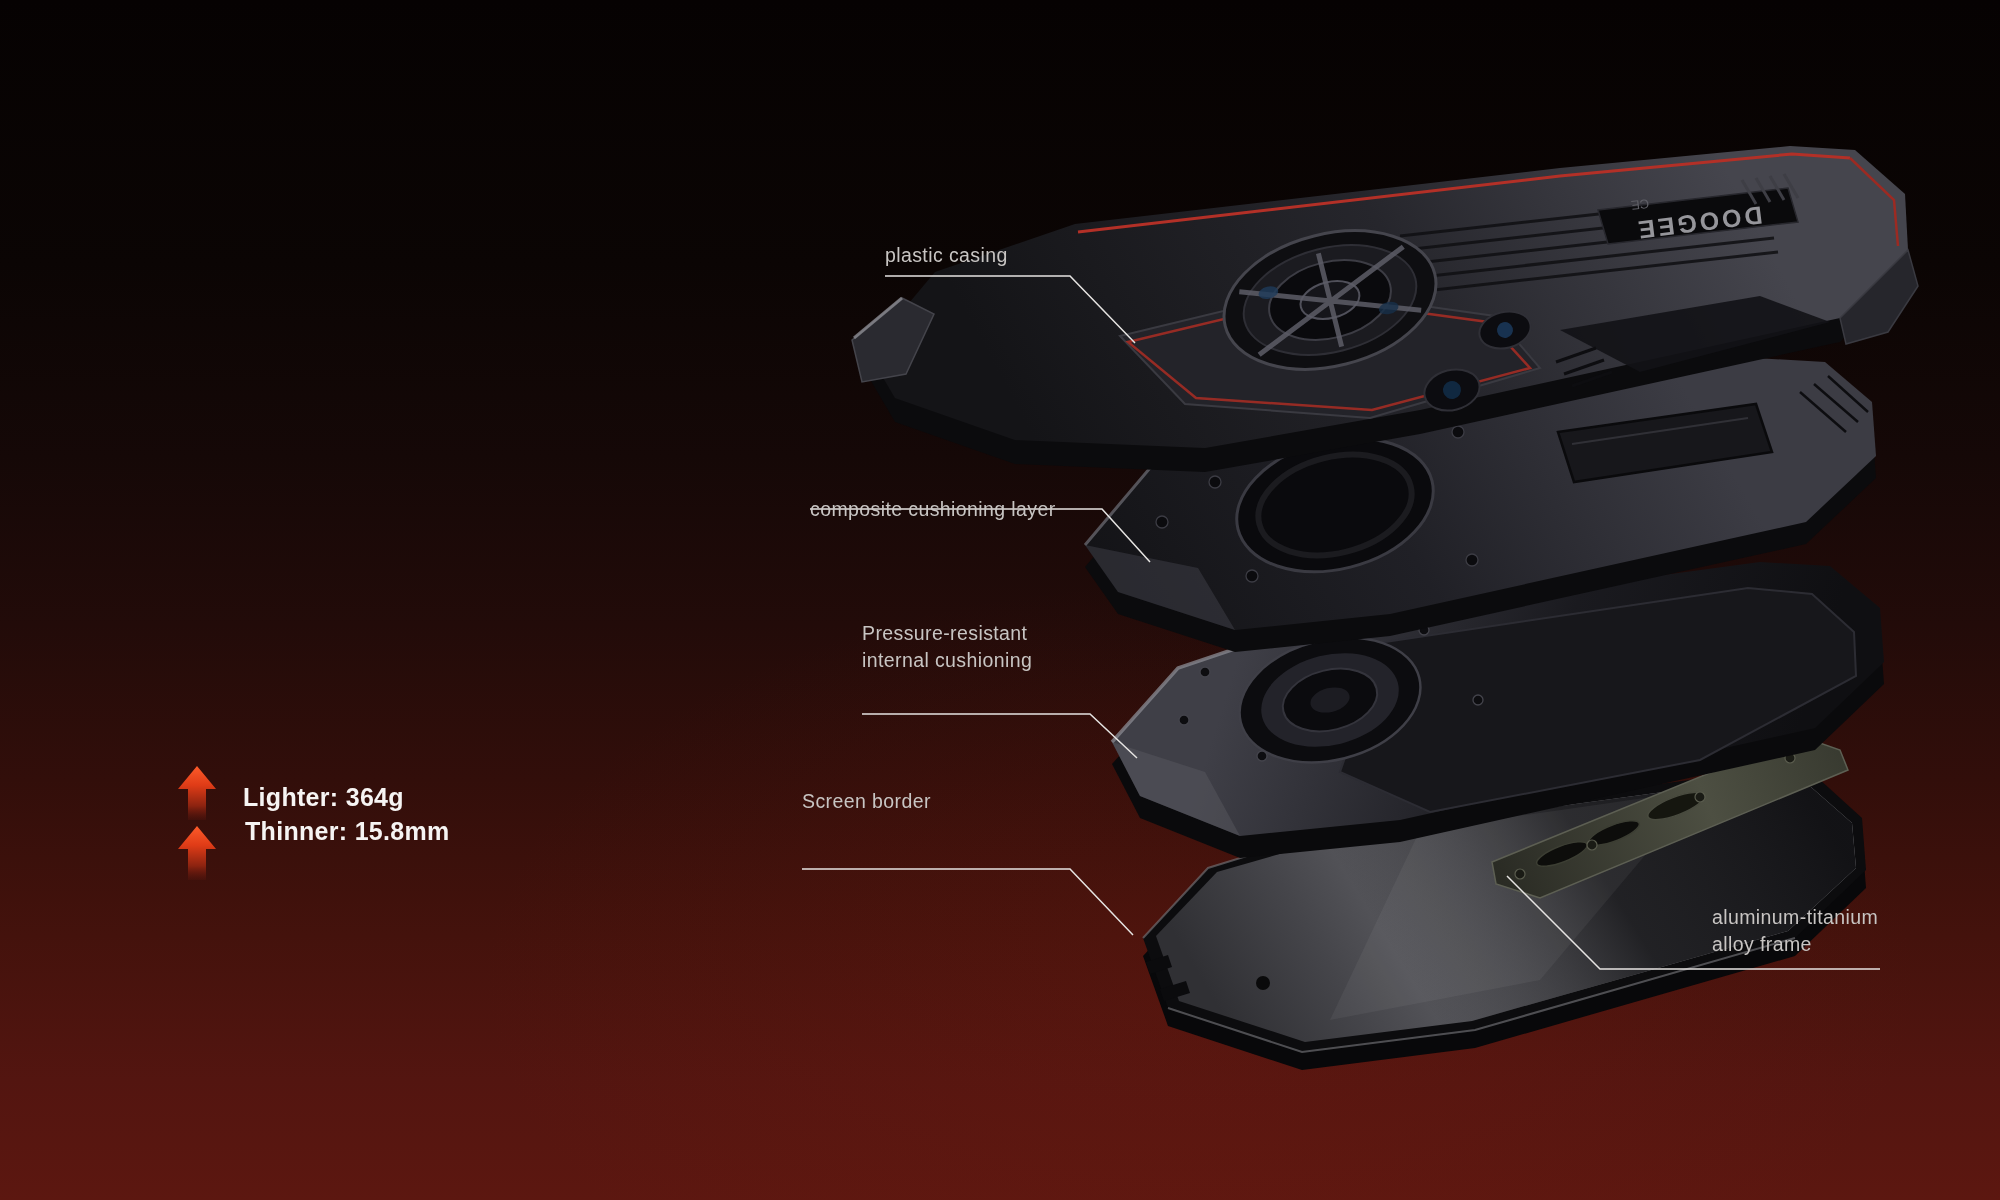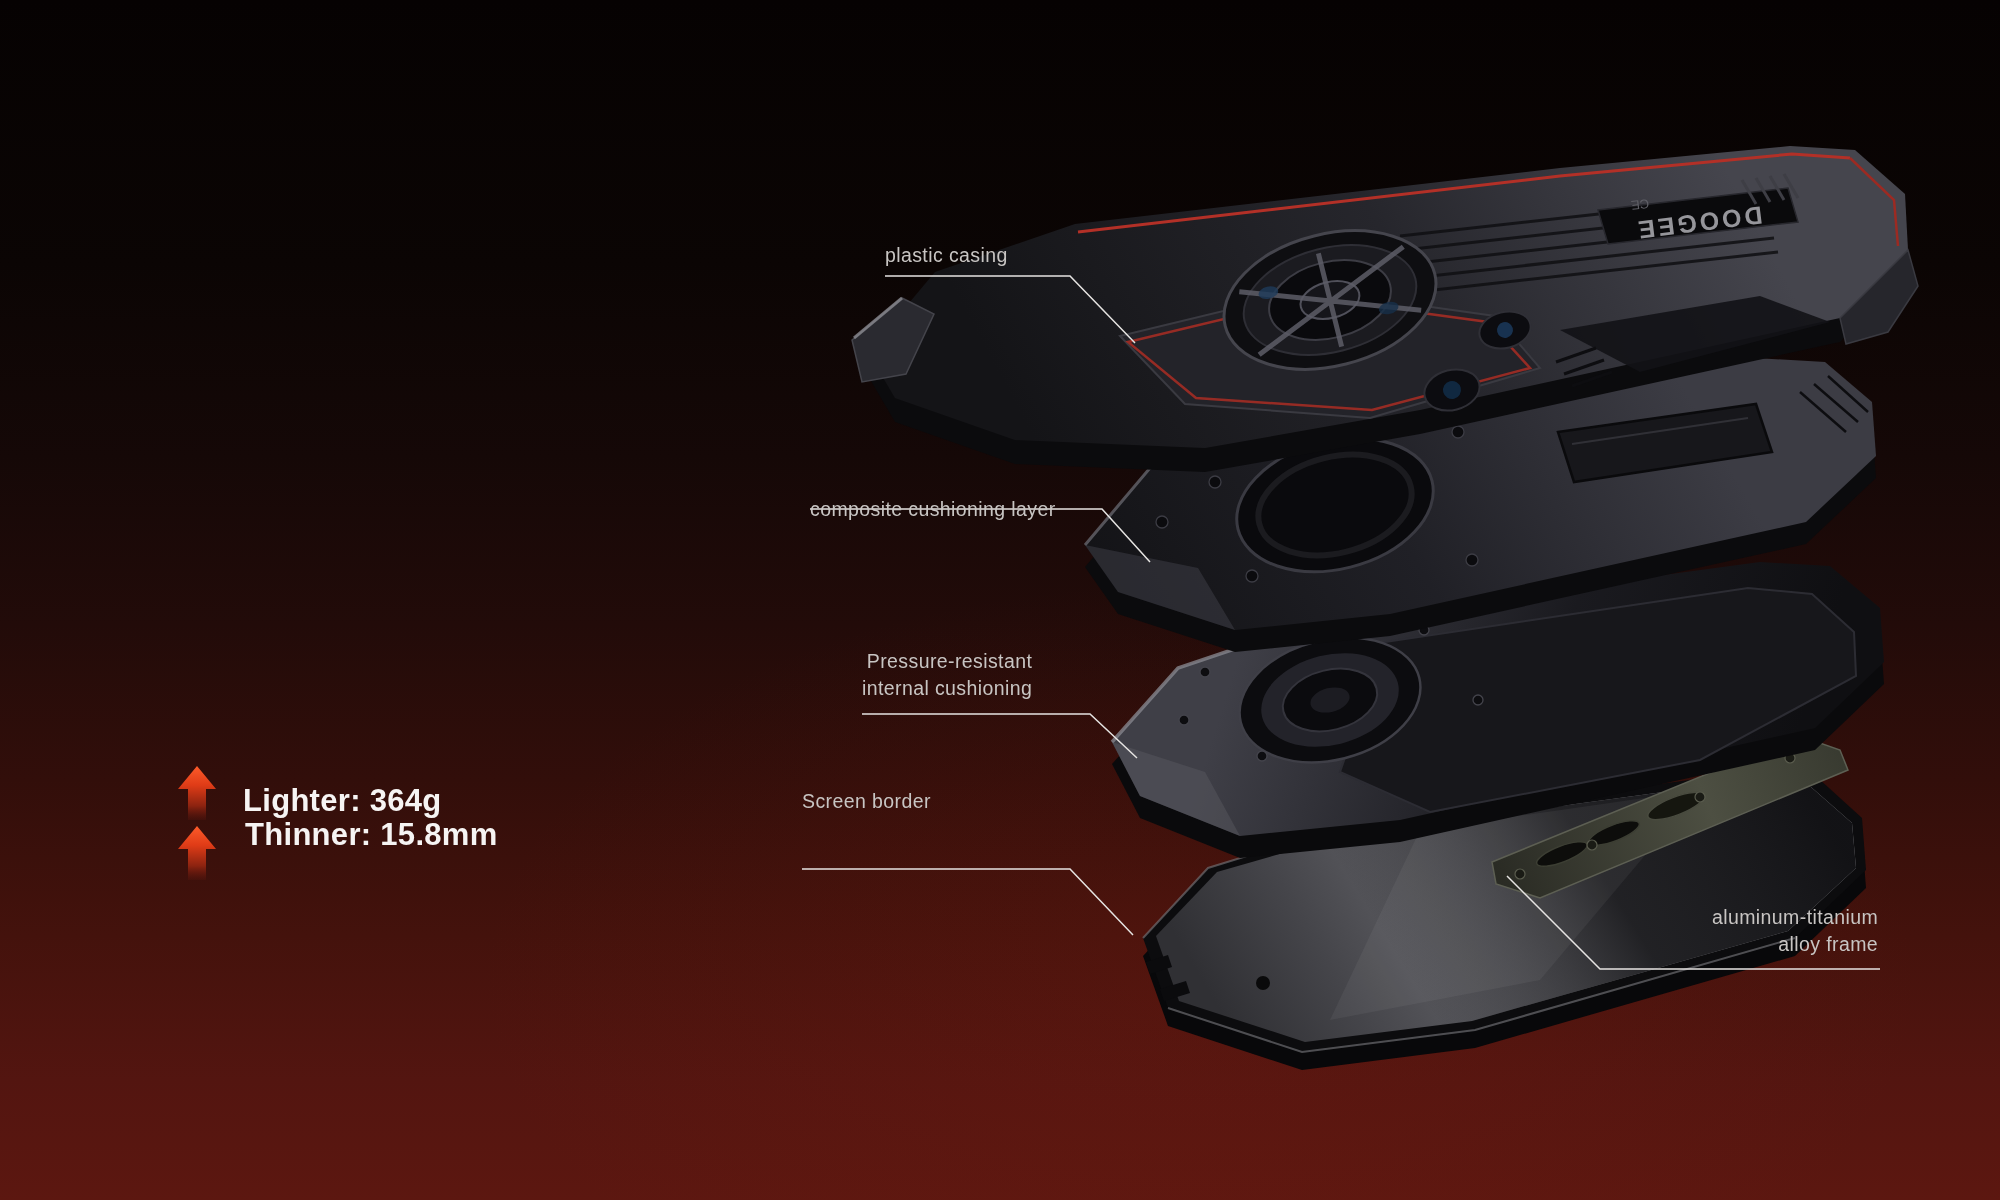--- a/index.html
+++ b/index.html
@@ -6,23 +6,23 @@
   .stage{
     position:relative;width:2000px;height:1200px;overflow:hidden;
     font-family:"Liberation Sans", sans-serif;
     background:
       radial-gradient(1000px 560px at 60% 82%, rgba(128,30,17,0.20), rgba(0,0,0,0) 72%),
       linear-gradient(180deg,#060202 0%,#0b0504 22%,#150807 38%,#220b09 52%,#320e0a 65%,#44120c 78%,#531510 90%,#5c1710 100%);
   }
   .art{position:absolute;left:0;top:0;width:2000px;height:1200px;}
   .callout{
     position:absolute;color:#c8c5c3;font-size:19.5px;line-height:27px;
-    letter-spacing:.4px;white-space:nowrap;font-weight:400;text-align:right;
+    letter-spacing:.4px;white-space:nowrap;font-weight:400;
   }
-  .stat-row{position:absolute;color:#f6f4f3;font-size:31px;font-weight:700;letter-spacing:.3px;white-space:nowrap;}
+  .stat-row{position:absolute;color:#f6f4f3;font-size:25px;font-weight:700;letter-spacing:.3px;white-space:nowrap;}
 </style>
 </head>
 <body>
 
 <div class="stage">
 
   <svg class="art" viewBox="0 0 2000 1200">
     <defs>
       <linearGradient id="g1" gradientUnits="userSpaceOnUse" x1="1700" y1="120" x2="1050" y2="470">
         <stop offset="0" stop-color="#45454d"></stop>
@@ -211,21 +211,21 @@
     <g>
       <path fill="url(#gArrow1)" d="M 197 766 L 178 789 L 188 789 L 188 820 L 206 820 L 206 789 L 216 789 Z"></path>
       <path fill="url(#gArrow2)" d="M 197 826 L 178 849 L 188 849 L 188 880 L 206 880 L 206 849 L 216 849 Z"></path>
     </g>
   </svg>
 
   <div class="callout" style="left:885px;top:242px">plastic casing</div>
 
   <div class="callout" style="left:810px;top:496px">composite cushioning layer</div>
 
-  <div class="callout" style="left:862px;top:648px">
+  <div class="callout" style="left:862px;top:620px">
     <div>Pressure-resistant</div>
     <div>internal cushioning</div>
   </div>
 
   <div class="callout" style="left:802px;top:788px">Screen border</div>
 
   <div class="callout" style="left:1712px;top:904px">
     <div>aluminum-titanium</div>
     <div>alloy frame</div>
   </div>

